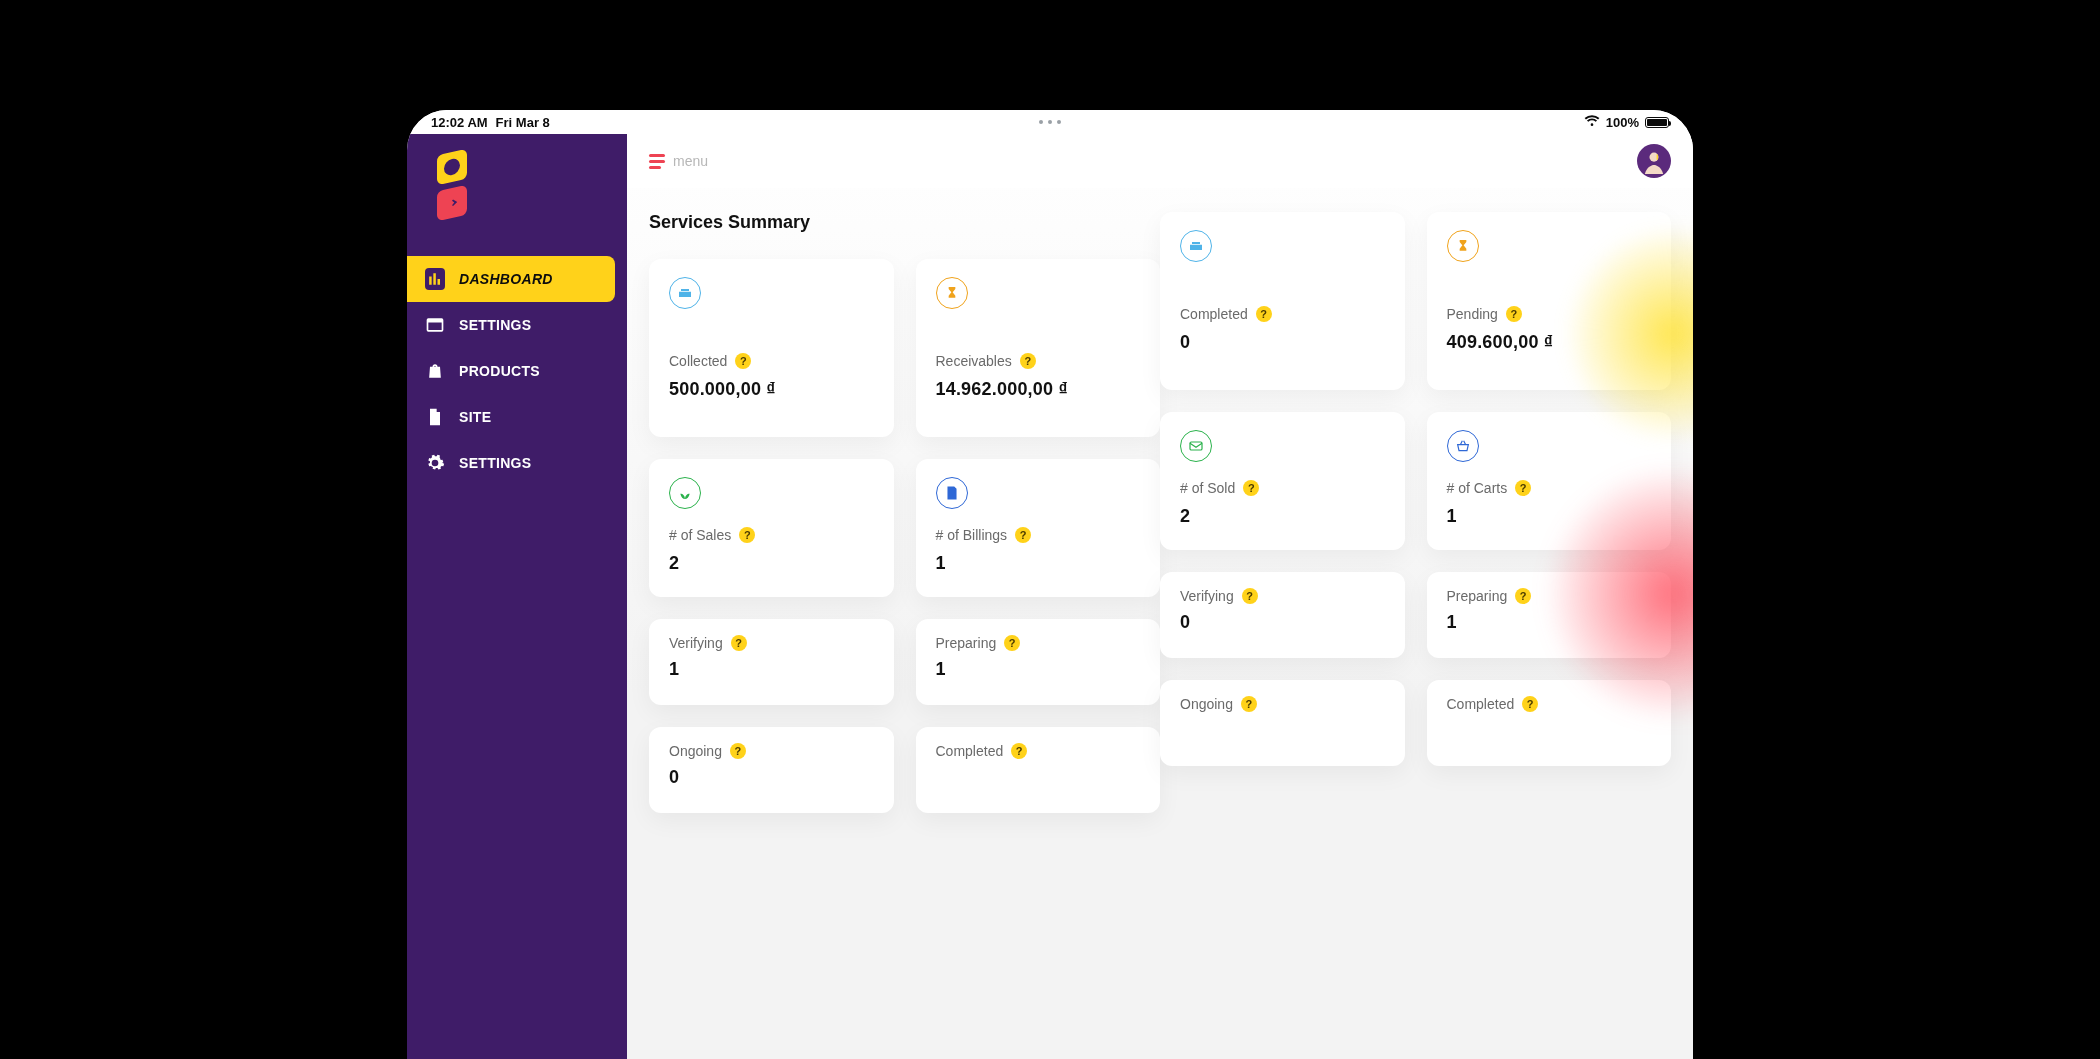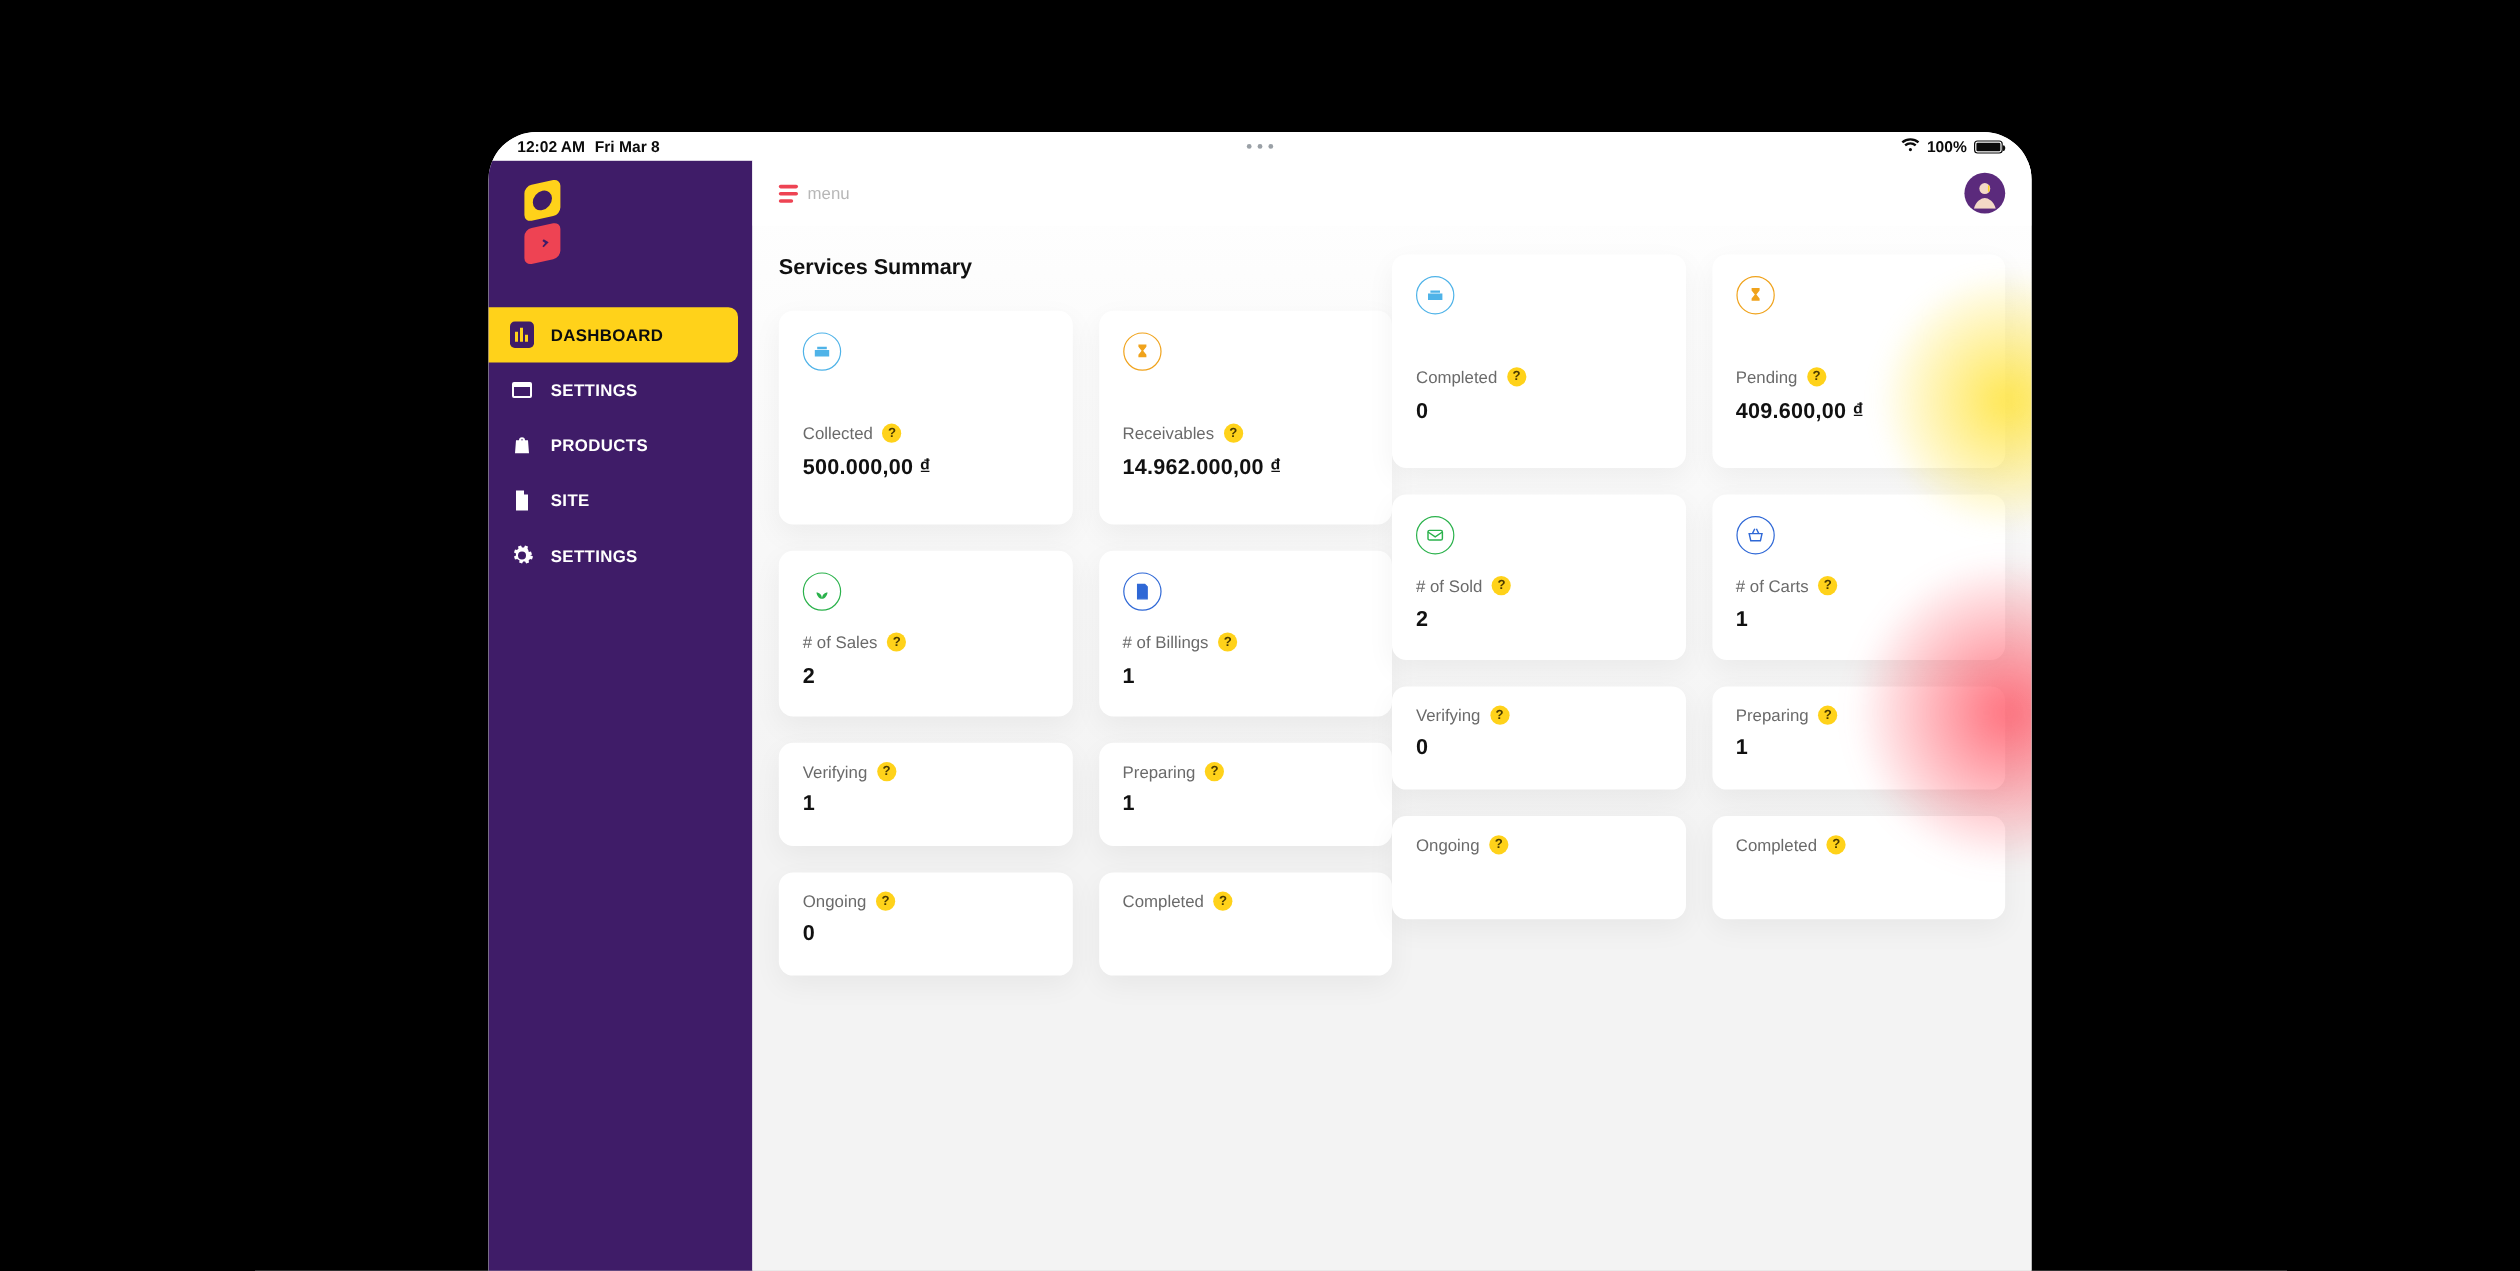--- a/index.html
+++ b/index.html
@@ -97,21 +97,21 @@
 }
 .logo .logo-bottom svg { width: 18px; height: 18px; color:#3f1c68; }
 
 .nav { display: flex; flex-direction: column; }
 .nav-item {
   display: flex; align-items: center; gap: 14px;
   padding: 13px 18px; margin: 0 12px 0 0;
   color: #fff; font-weight: 800; font-size: 14px; letter-spacing: .3px;
   border-radius: 0 8px 8px 0; cursor: pointer;
 }
-.nav-item.active { background: #ffd21a; color: #0d0d0d; }
+.nav-item.active { background: #ffd21a; color: #0d0d0d; font-style: italic; }
 .nav-item .nav-icon { width: 20px; height: 20px; display:flex; align-items:center; justify-content:center; }
 .nav-item .nav-icon svg { width: 20px; height: 20px; }
 .nav-item.active .nav-icon .icon-box { background:#3f1c68; color:#ffd21a; border-radius:4px; width:22px; height:22px; display:flex; align-items:center; justify-content:center;}
 
 .main {
   flex: 1; position: relative; overflow: hidden;
   background: linear-gradient(180deg,#fff 0%, #f3f3f3 58%);
 }
 .blob-yellow {
   position:absolute; right:-90px; top:90px; width:220px; height:220px; border-radius:50%;

